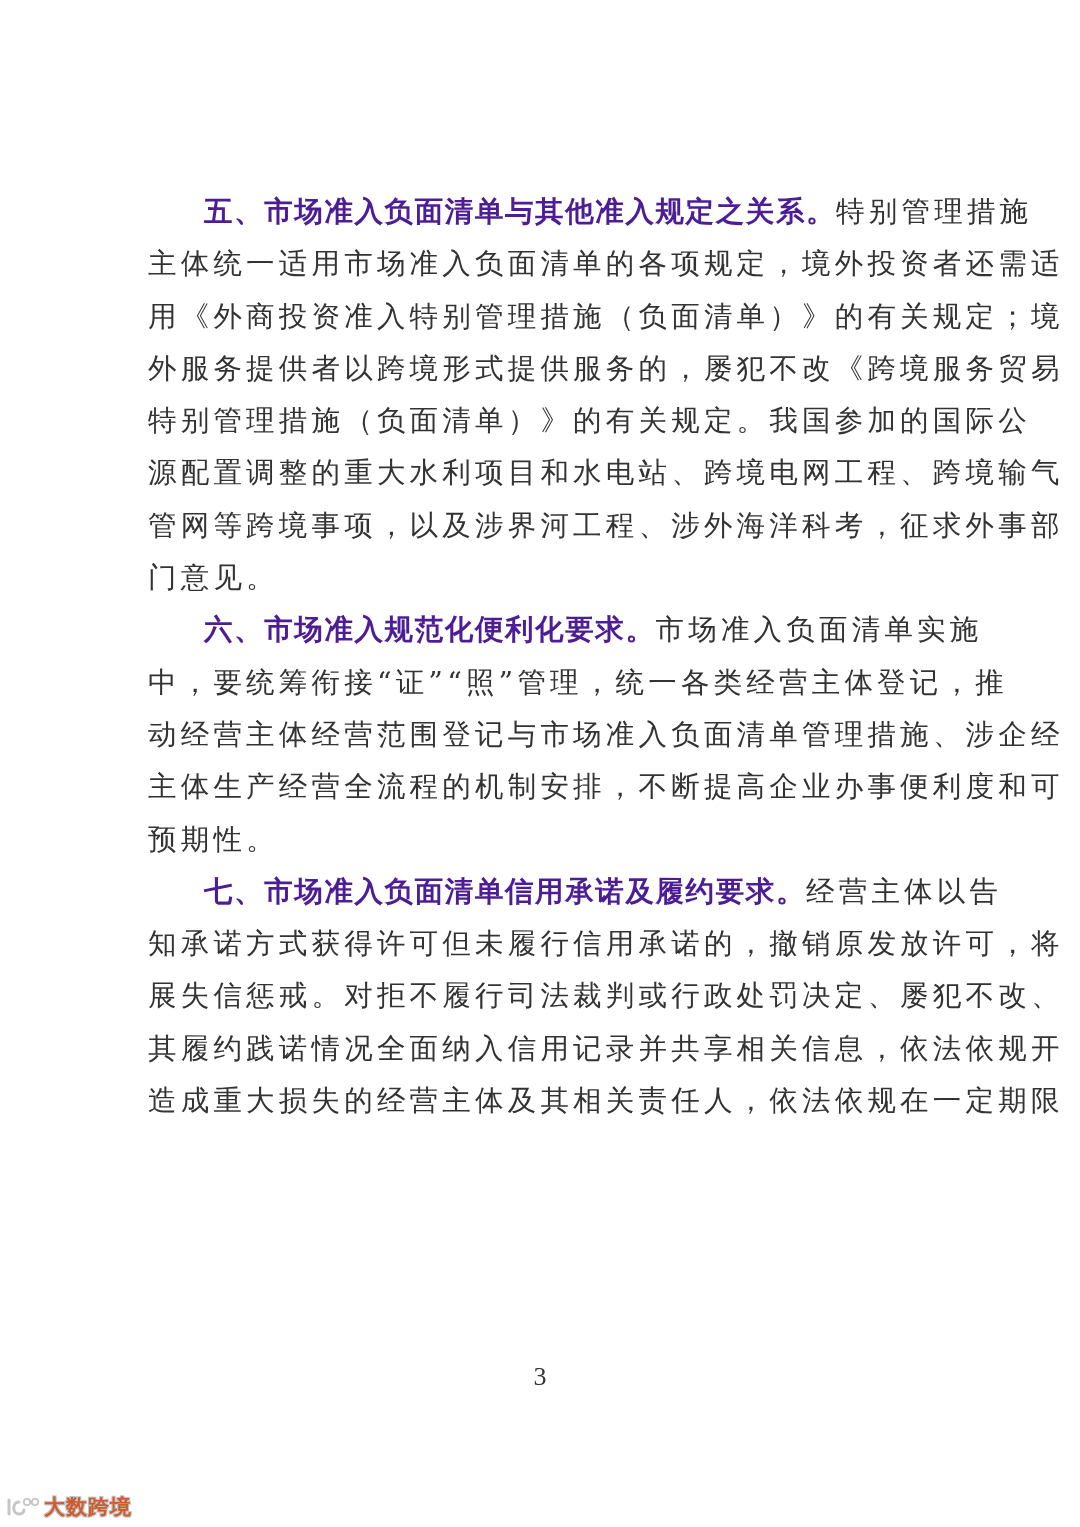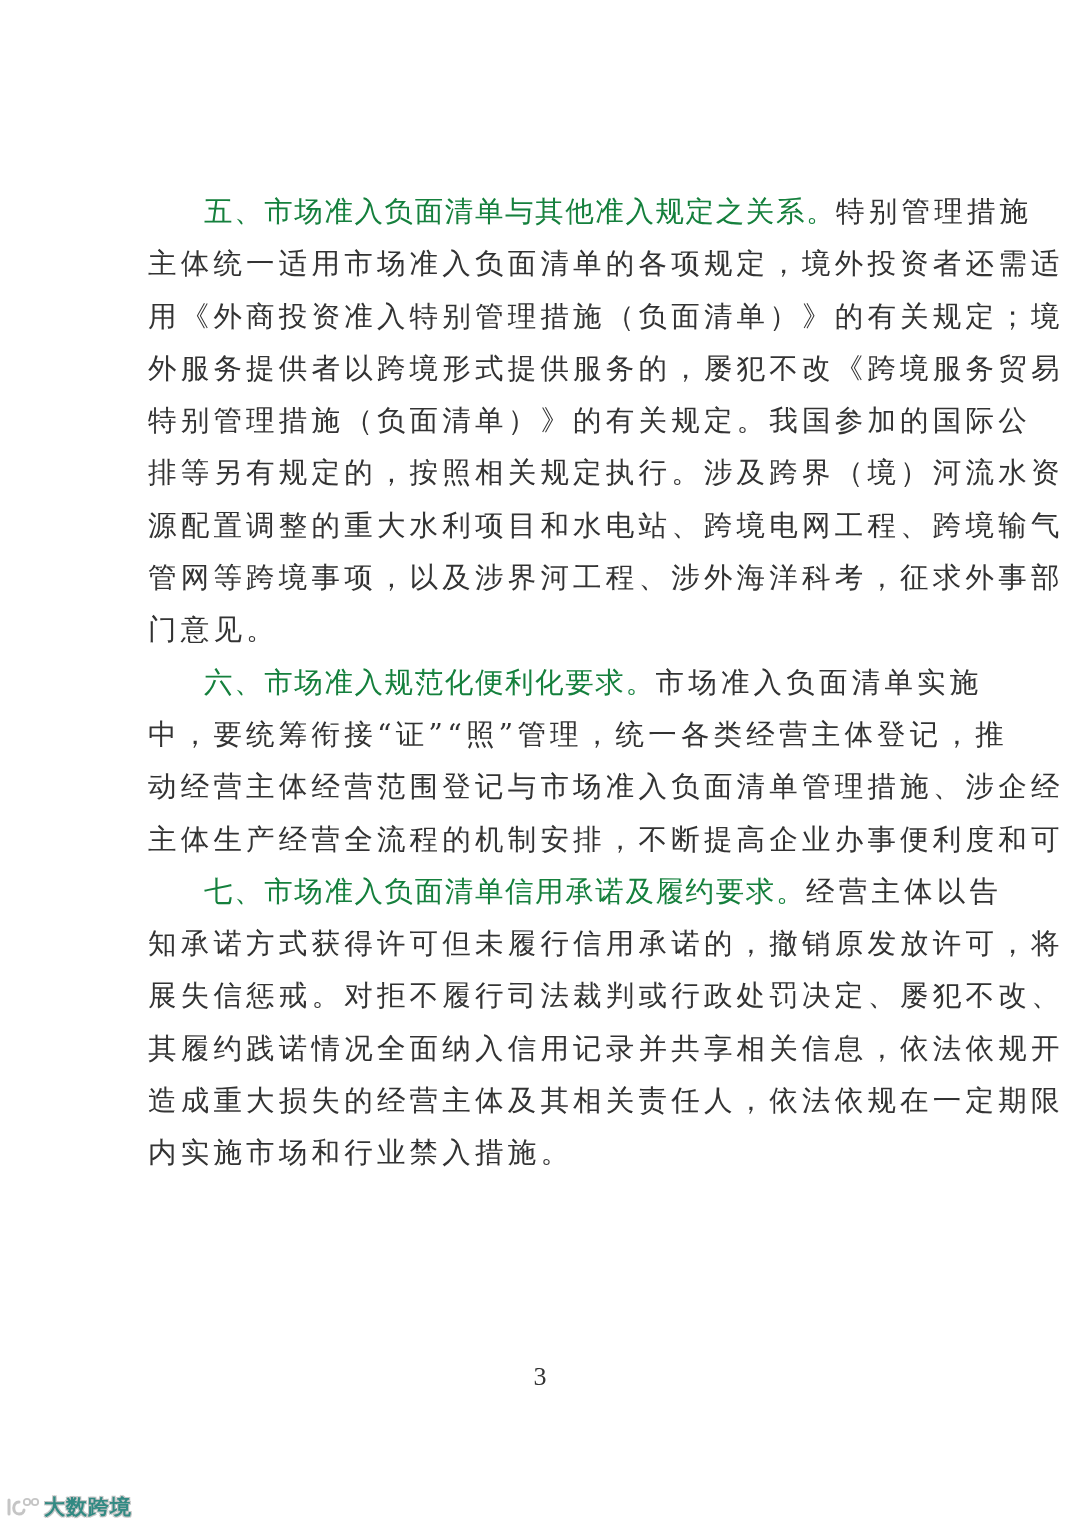--- a/index.html
+++ b/index.html
@@ -27,22 +27,22 @@
     font-size: 28.5px;
     letter-spacing: 4.2px;
     white-space: nowrap;
     color: #333333;
   }
   .line.indent {
     padding-left: 56px;
   }
   .heading {
     font-family: "DejaVu Sans", "Liberation Sans", sans-serif;
-    font-weight: normal;
-    color: #15803d;
+    font-weight: bold;
+    color: #4c1d95;
     letter-spacing: 1.6px;
     margin-top: 32px;
   }
   .page-number {
     position: absolute;
     left: 0;
     width: 1080px;
     top: 1362px;
     text-align: center;
     font-family: "Liberation Serif", "DejaVu Serif", serif;
@@ -60,58 +60,57 @@
     opacity: 0.85;
   }
   .watermark-logo {
     width: 34px;
     height: 22px;
   }
   .watermark-text {
     font-family: "DejaVu Sans", "Liberation Sans", sans-serif;
     font-weight: bold;
     font-size: 21px;
-    color: #0f766e;
+    color: #c2410c;
     letter-spacing: 1px;
     text-shadow:
       -1px -1px 0 #bbbbbb, 1px -1px 0 #bbbbbb,
       -1px 1px 0 #bbbbbb, 1px 1px 0 #bbbbbb;
   }
 </style>
 </head>
 <body>
 
 <div class="page">
 
   <div>
     <div class="line indent"><span class="heading">五、市场准入负面清单与其他准入规定之关系。</span><span>特别管理措施</span></div>
     <div class="line">主体统一适用市场准入负面清单的各项规定，境外投资者还需适</div>
     <div class="line">用《外商投资准入特别管理措施（负面清单）》的有关规定；境</div>
     <div class="line">外服务提供者以跨境形式提供服务的，屡犯不改《跨境服务贸易</div>
     <div class="line">特别管理措施（负面清单）》的有关规定。我国参加的国际公</div>
-    <div class="line">排等另有规定的，按照相关规定执行。涉及跨界（境）河流水资</div>
     <div class="line">源配置调整的重大水利项目和水电站、跨境电网工程、跨境输气</div>
     <div class="line">管网等跨境事项，以及涉界河工程、涉外海洋科考，征求外事部</div>
     <div class="line">门意见。</div>
   </div>
 
   <div>
     <div class="line indent"><span class="heading">六、市场准入规范化便利化要求。</span><span>市场准入负面清单实施</span></div>
     <div class="line">中，要统筹衔接“证”“照”管理，统一各类经营主体登记，推</div>
     <div class="line">动经营主体经营范围登记与市场准入负面清单管理措施、涉企经</div>
     <div class="line">主体生产经营全流程的机制安排，不断提高企业办事便利度和可</div>
+    <div class="line">预期性。</div>
   </div>
 
   <div>
     <div class="line indent"><span class="heading">七、市场准入负面清单信用承诺及履约要求。</span><span>经营主体以告</span></div>
     <div class="line">知承诺方式获得许可但未履行信用承诺的，撤销原发放许可，将</div>
     <div class="line">展失信惩戒。对拒不履行司法裁判或行政处罚决定、屡犯不改、</div>
     <div class="line">其履约践诺情况全面纳入信用记录并共享相关信息，依法依规开</div>
     <div class="line">造成重大损失的经营主体及其相关责任人，依法依规在一定期限</div>
-    <div class="line">内实施市场和行业禁入措施。</div>
   </div>
 
 </div>
 
 <div class="page-number">3</div>
 
 <div class="watermark">
   <svg class="watermark-logo" viewBox="0 0 34 22" xmlns="http://www.w3.org/2000/svg">
     <path d="M3 4 L3 18" stroke="#bbbbbb" stroke-width="3" fill="none" stroke-linecap="round"></path>
     <path d="M13 6 C6 6 6 18 13 18 C16 18 18 16 18 14" stroke="#bbbbbb" stroke-width="3" fill="none" stroke-linecap="round"></path>

